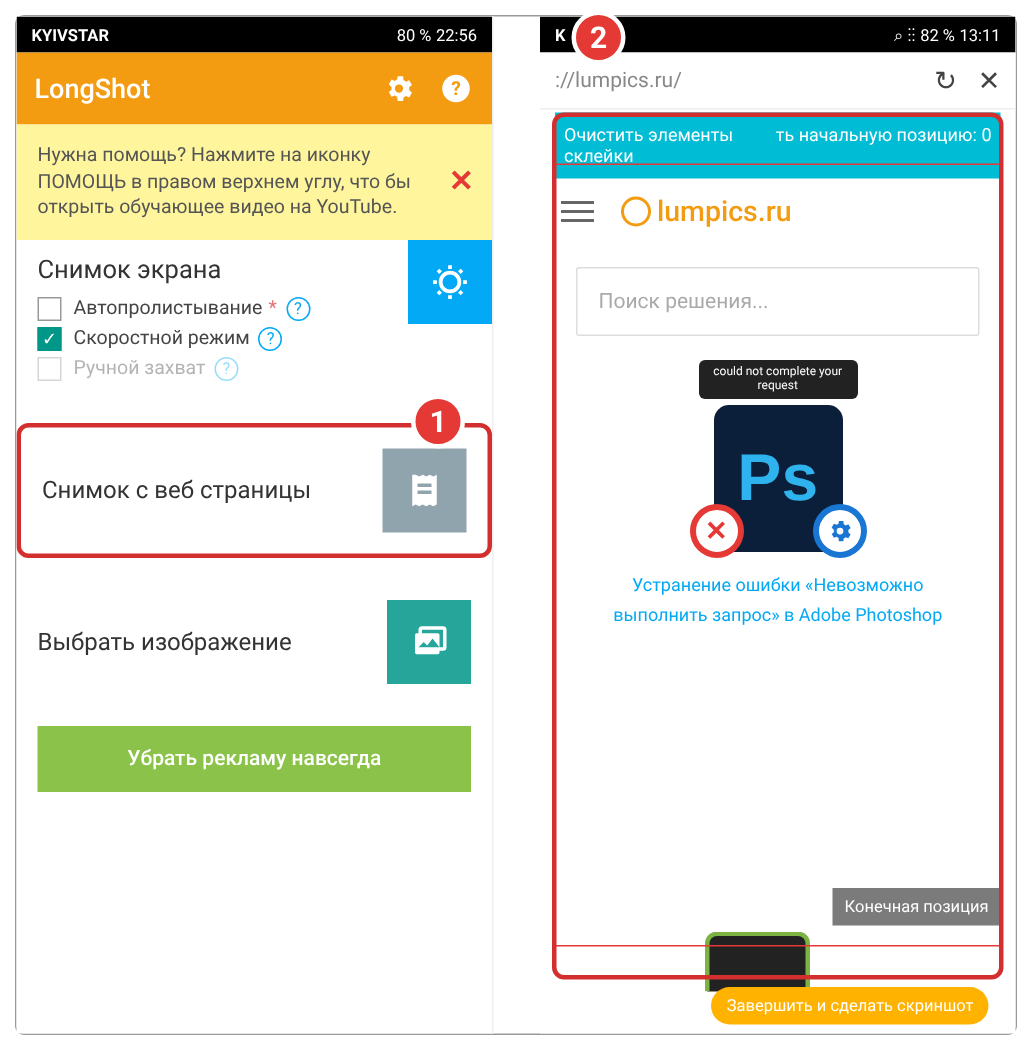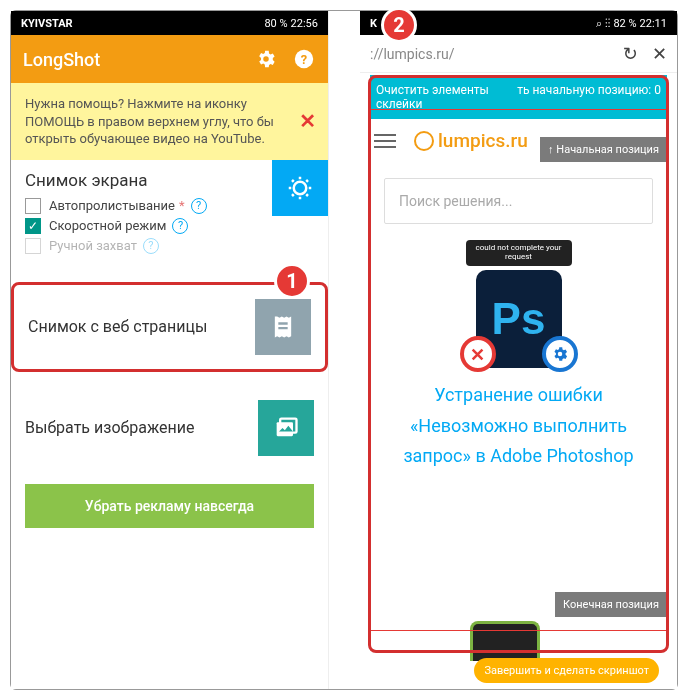--- a/index.html
+++ b/index.html
@@ -52,21 +52,21 @@
   .float-top { top: 126px; }
   .float-bot { bottom: 72px; }
   .searchbox { margin: 16px 24px; border: 1px solid #ddd; border-radius: 2px; padding: 14px; font-size: 14px; color: #aaa; }
   .article { margin: 16px 20px 0 20px; text-align: center; }
   .ps-fig { width: 130px; height: 130px; margin: 0 auto 10px auto; position: relative; background: #fff; }
   .ps-top { position: absolute; top: 0; left: 12px; right: 12px; height: 26px; background: #222; color: #fff; font-size: 8px; display: flex; align-items: center; justify-content: center; border-radius: 4px; line-height: 1.1; }
   .ps-box { position: absolute; top: 30px; left: 22px; width: 86px; height: 98px; background: #0b1f3a; color: #2fb3ef; display: flex; align-items: center; justify-content: center; font-size: 44px; font-weight: bold; border-radius: 10px; font-family: Arial; }
   .ring { position: absolute; bottom: -2px; width: 36px; height: 36px; border: 4px solid #e53935; border-radius: 50%; background: #fff; display: flex; align-items: center; justify-content: center; }
   .ring-x { left: 6px; }
   .ring-g { right: 6px; border-color: #1976d2; }
-  .article-title { color: #03a9f4; font-size: 18px; line-height: 1.7; margin: 8px 10px; }
+  .article-title { color: #03a9f4; font-size: 12px; line-height: 1.7; margin: 8px 10px; }
   .phone-bottom { position: absolute; bottom: 28px; left: 110px; width: 70px; height: 40px; background: #222; border: 3px solid #7cb342; border-radius: 8px 8px 0 0; border-bottom: none; }
   .bottom-pill { position: absolute; bottom: 6px; right: 18px; background: #ffb300; color: #fff; font-size: 11px; padding: 6px 10px; border-radius: 14px; white-space: nowrap; overflow: hidden; max-width: 200px; }
   .redline { position: absolute; left: 10px; right: 10px; height: 1px; background: #e53935; }
   .redline.t { top: 98px; }
   .redline.b { bottom: 58px; }
   svg { display: block; }
 </style>
 </head>
 <body>
 
@@ -153,21 +153,21 @@
         <span>1</span>
       </div>
   </div>
 
   <div class="phone">
     <div class="statusbar">
       <span class="left">K</span>
       <span class="right">
         <span>⌕ ⋮⋮</span>
         <span>82 %</span>
-        <span>22:11</span>
+        <span>13:11</span>
       </span>
     </div>
     <div class="urlbar">
       <span class="url">://lumpics.ru/</span>
       <span class="icn">↻</span>
       <span class="icn">✕</span>
     </div>
 
     <div class="tealbar">
       <div class="tb1">Очистить элементы склейки</div>
@@ -179,21 +179,20 @@
       <div class="menu-icon">
           <span></span>
           <span></span>
           <span></span>
         </div>
       <div class="logo">
         <span class="logo-circle"></span>
         <span>lumpics.ru</span>
       </div>
     </div>
-    <div class="floatlabel float-top">↑ Начальная позиция</div>
 
     <div class="searchbox">
       <span>Поиск решения...</span>
     </div>
 
     <div class="article">
       <div class="ps-fig">
         <div class="ps-top">could not complete your request</div>
         <div class="ps-box">Ps</div>
         <div class="ring ring-x">

